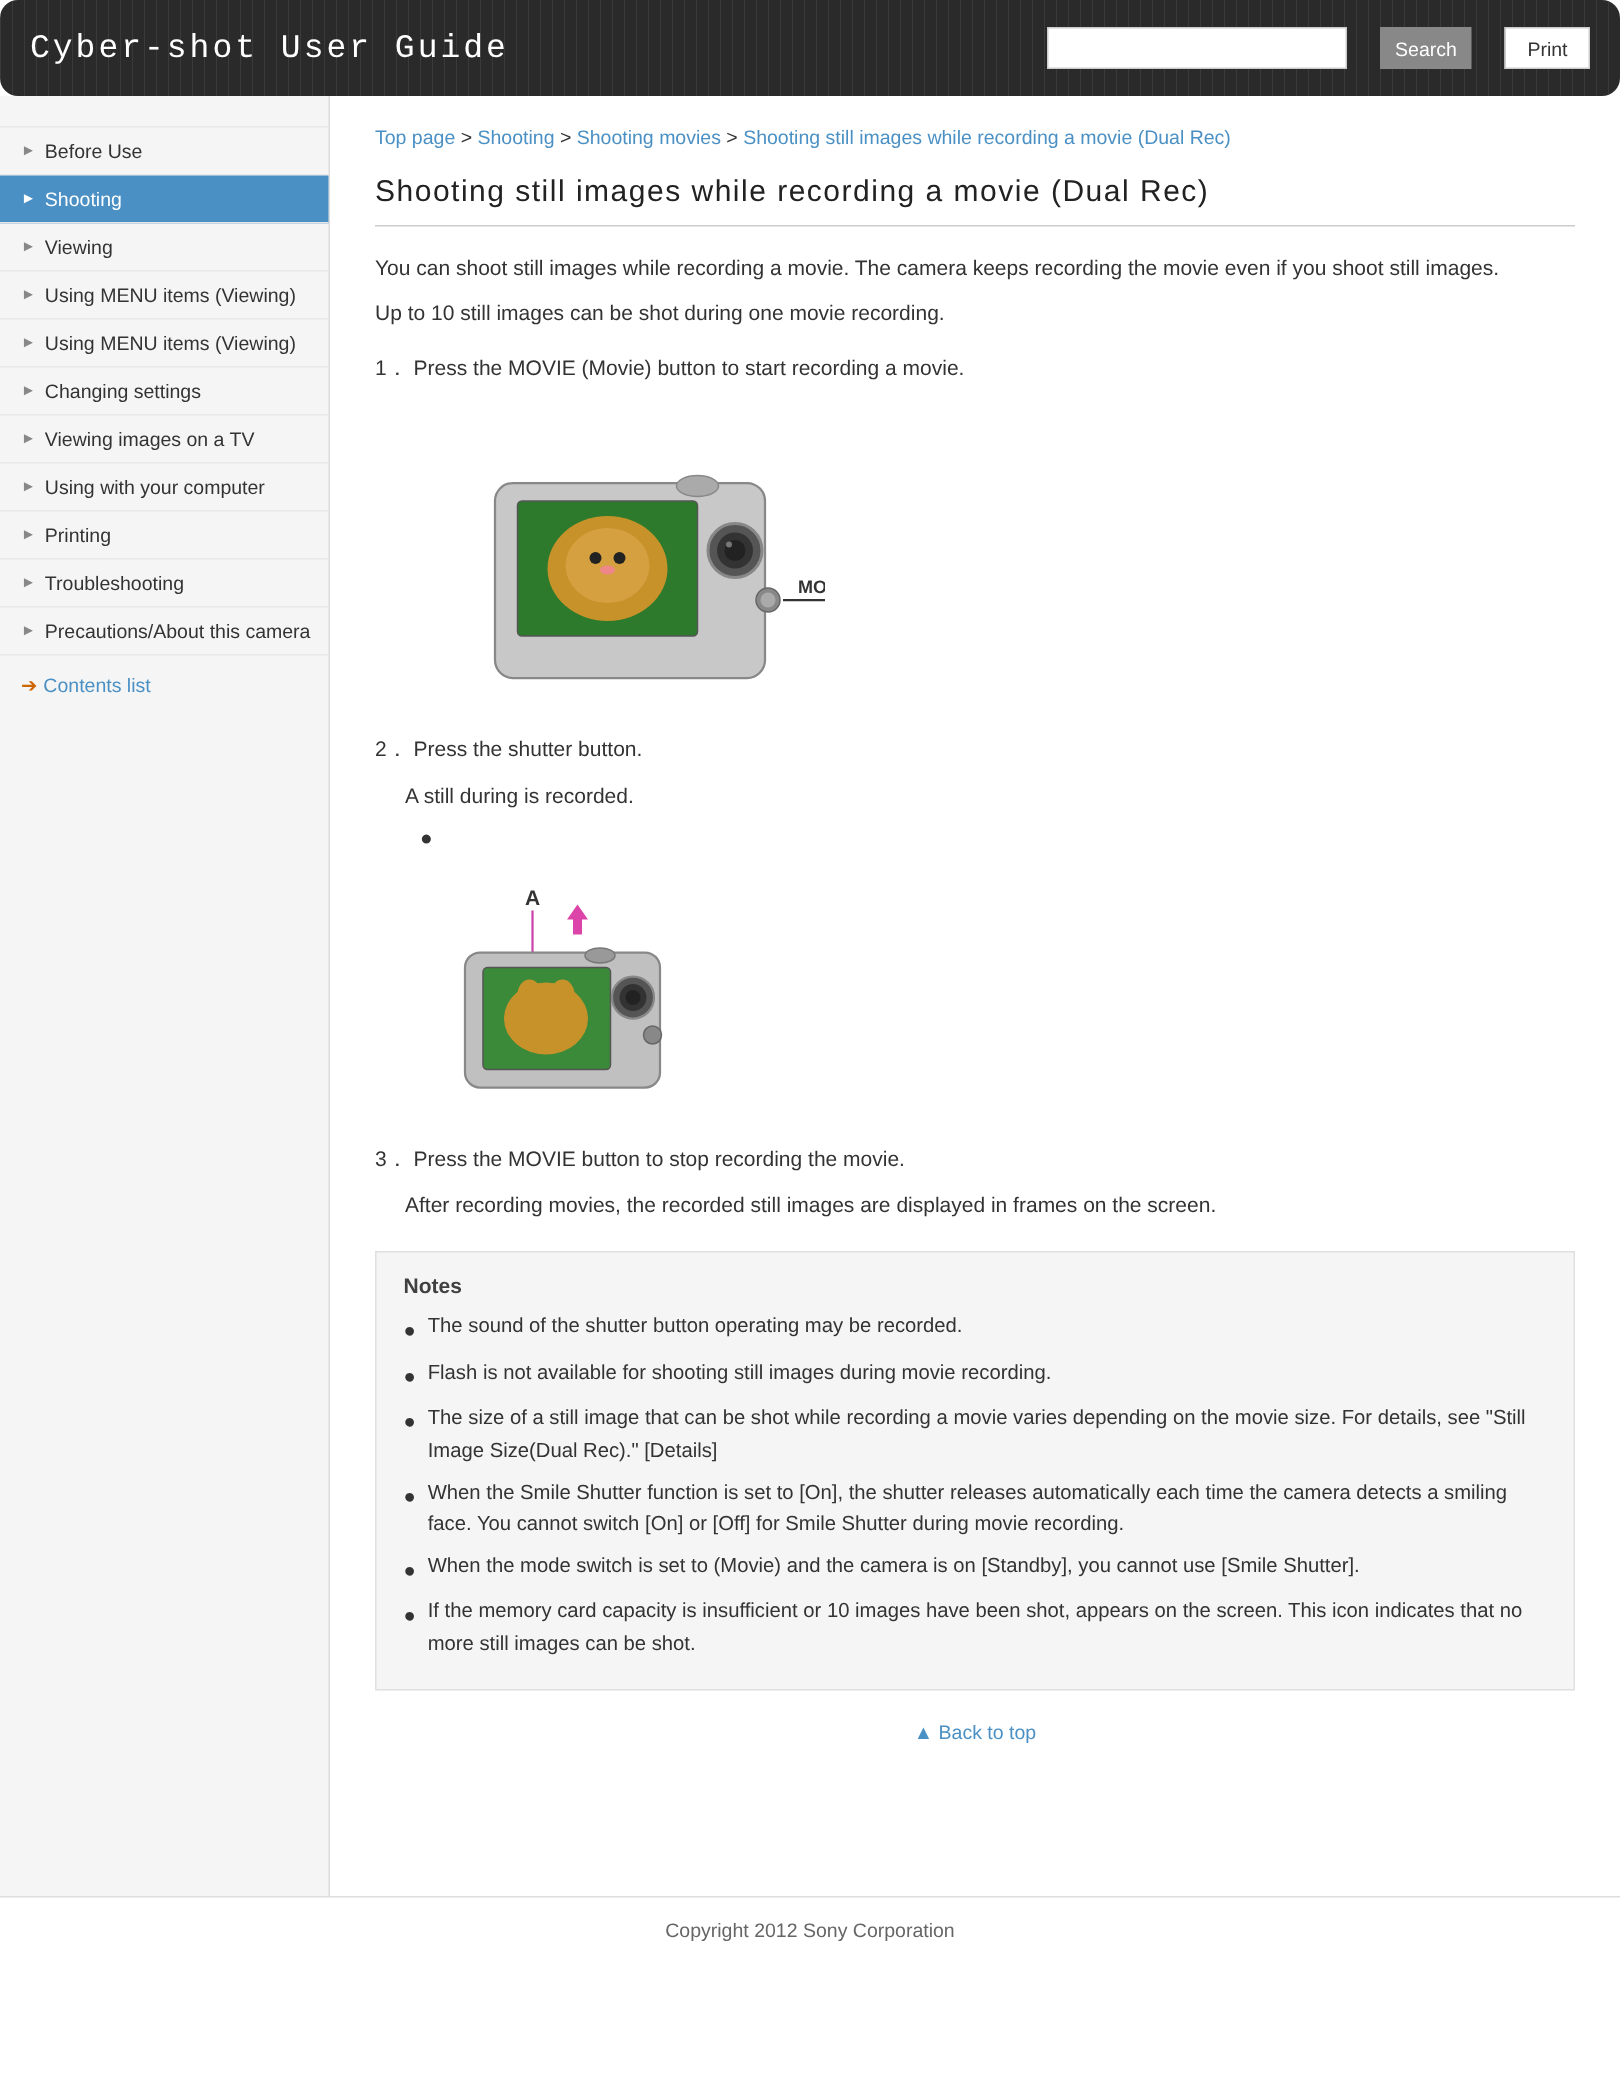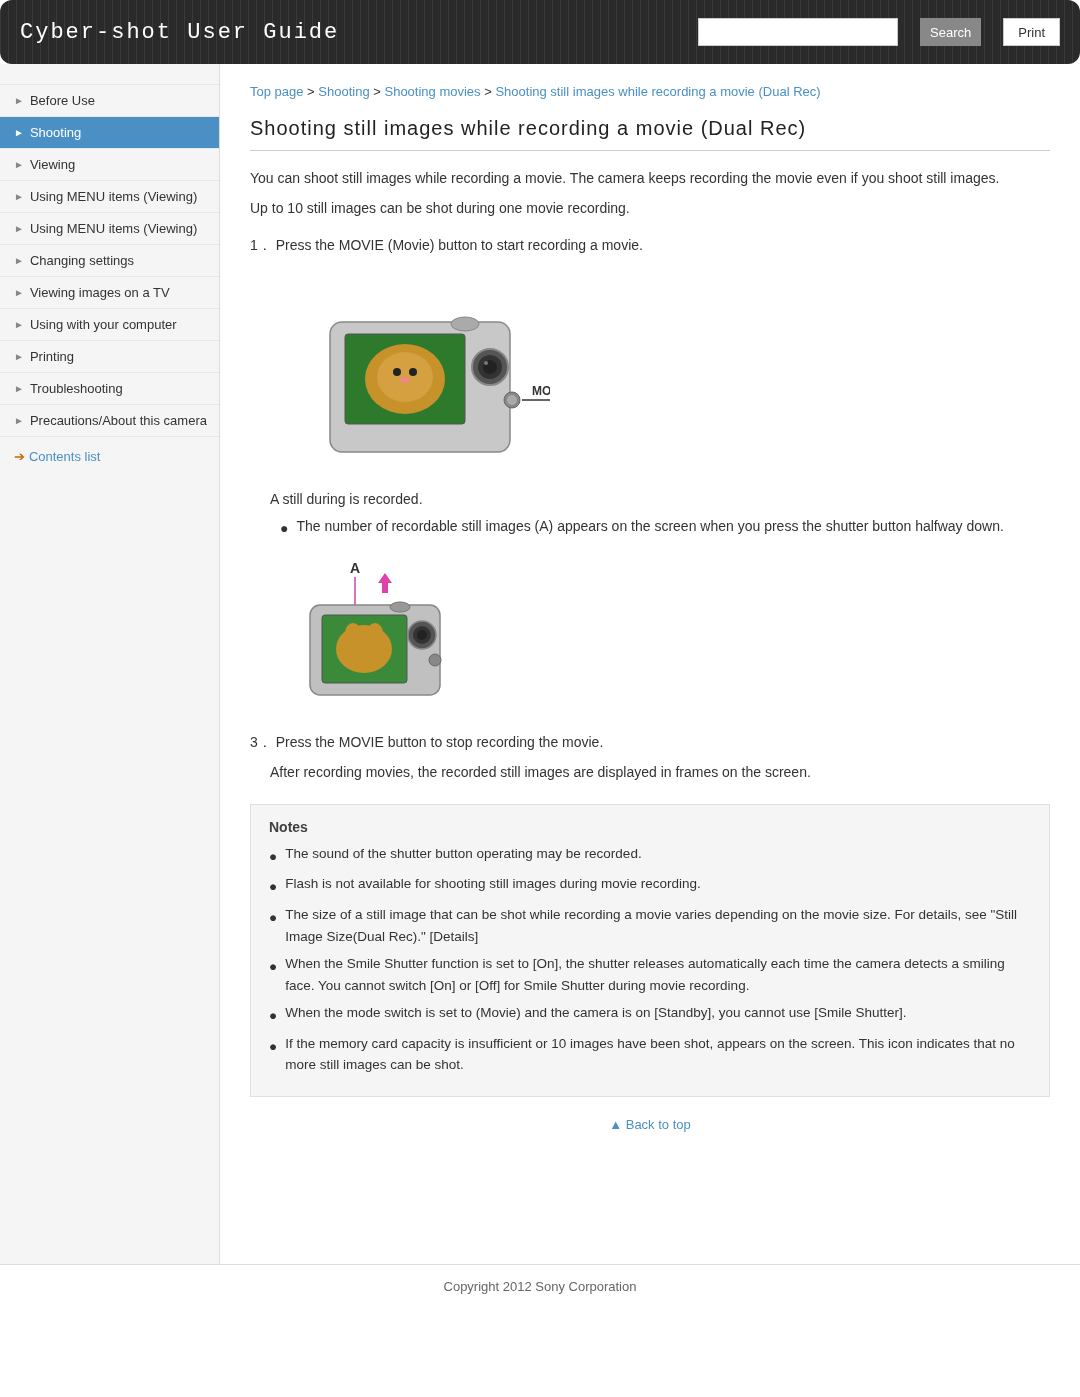--- a/index.html
+++ b/index.html
@@ -329,24 +329,27 @@
         <circle cx="242" cy="128" r="8" fill="#888" stroke="#666" stroke-width="1"></circle>
         <circle cx="242" cy="128" r="5" fill="#aaa"></circle>
 
         <ellipse cx="195" cy="52" rx="14" ry="7" fill="#aaa" stroke="#888" stroke-width="1"></ellipse>
 
         <line x1="252" y1="128" x2="295" y2="128" stroke="#333" stroke-width="1.5"></line>
         <text x="262" y="123" font-size="12" font-weight="bold" fill="#333" font-family="Arial">MOVIE</text>
       </svg>
     </div>
 
+    <p class="step">
+      <span>2．</span>
+      <span>Press the shutter button.</span>
+    </p>
     <p class="step-indent">A still during is recorded.</p>
     <div class="bullet-item">
       <span class="bullet-dot">●</span>
-      <span>The number of recordable still images (A) appears on the screen when you press the shutter button halfway down.</span>
     </div>
 
     <div class="camera-image-2">
       <svg viewBox="0 0 200 160" xmlns="http://www.w3.org/2000/svg" width="200" height="160">
 
         <text x="80" y="18" font-size="14" font-weight="bold" fill="#333" font-family="Arial">A</text>
 
         <line x1="85" y1="22" x2="85" y2="50" stroke="#cc44aa" stroke-width="1.5"></line>
 
         <rect x="40" y="50" width="130" height="90" rx="10" fill="#c0c0c0" stroke="#888" stroke-width="1.5"></rect>

